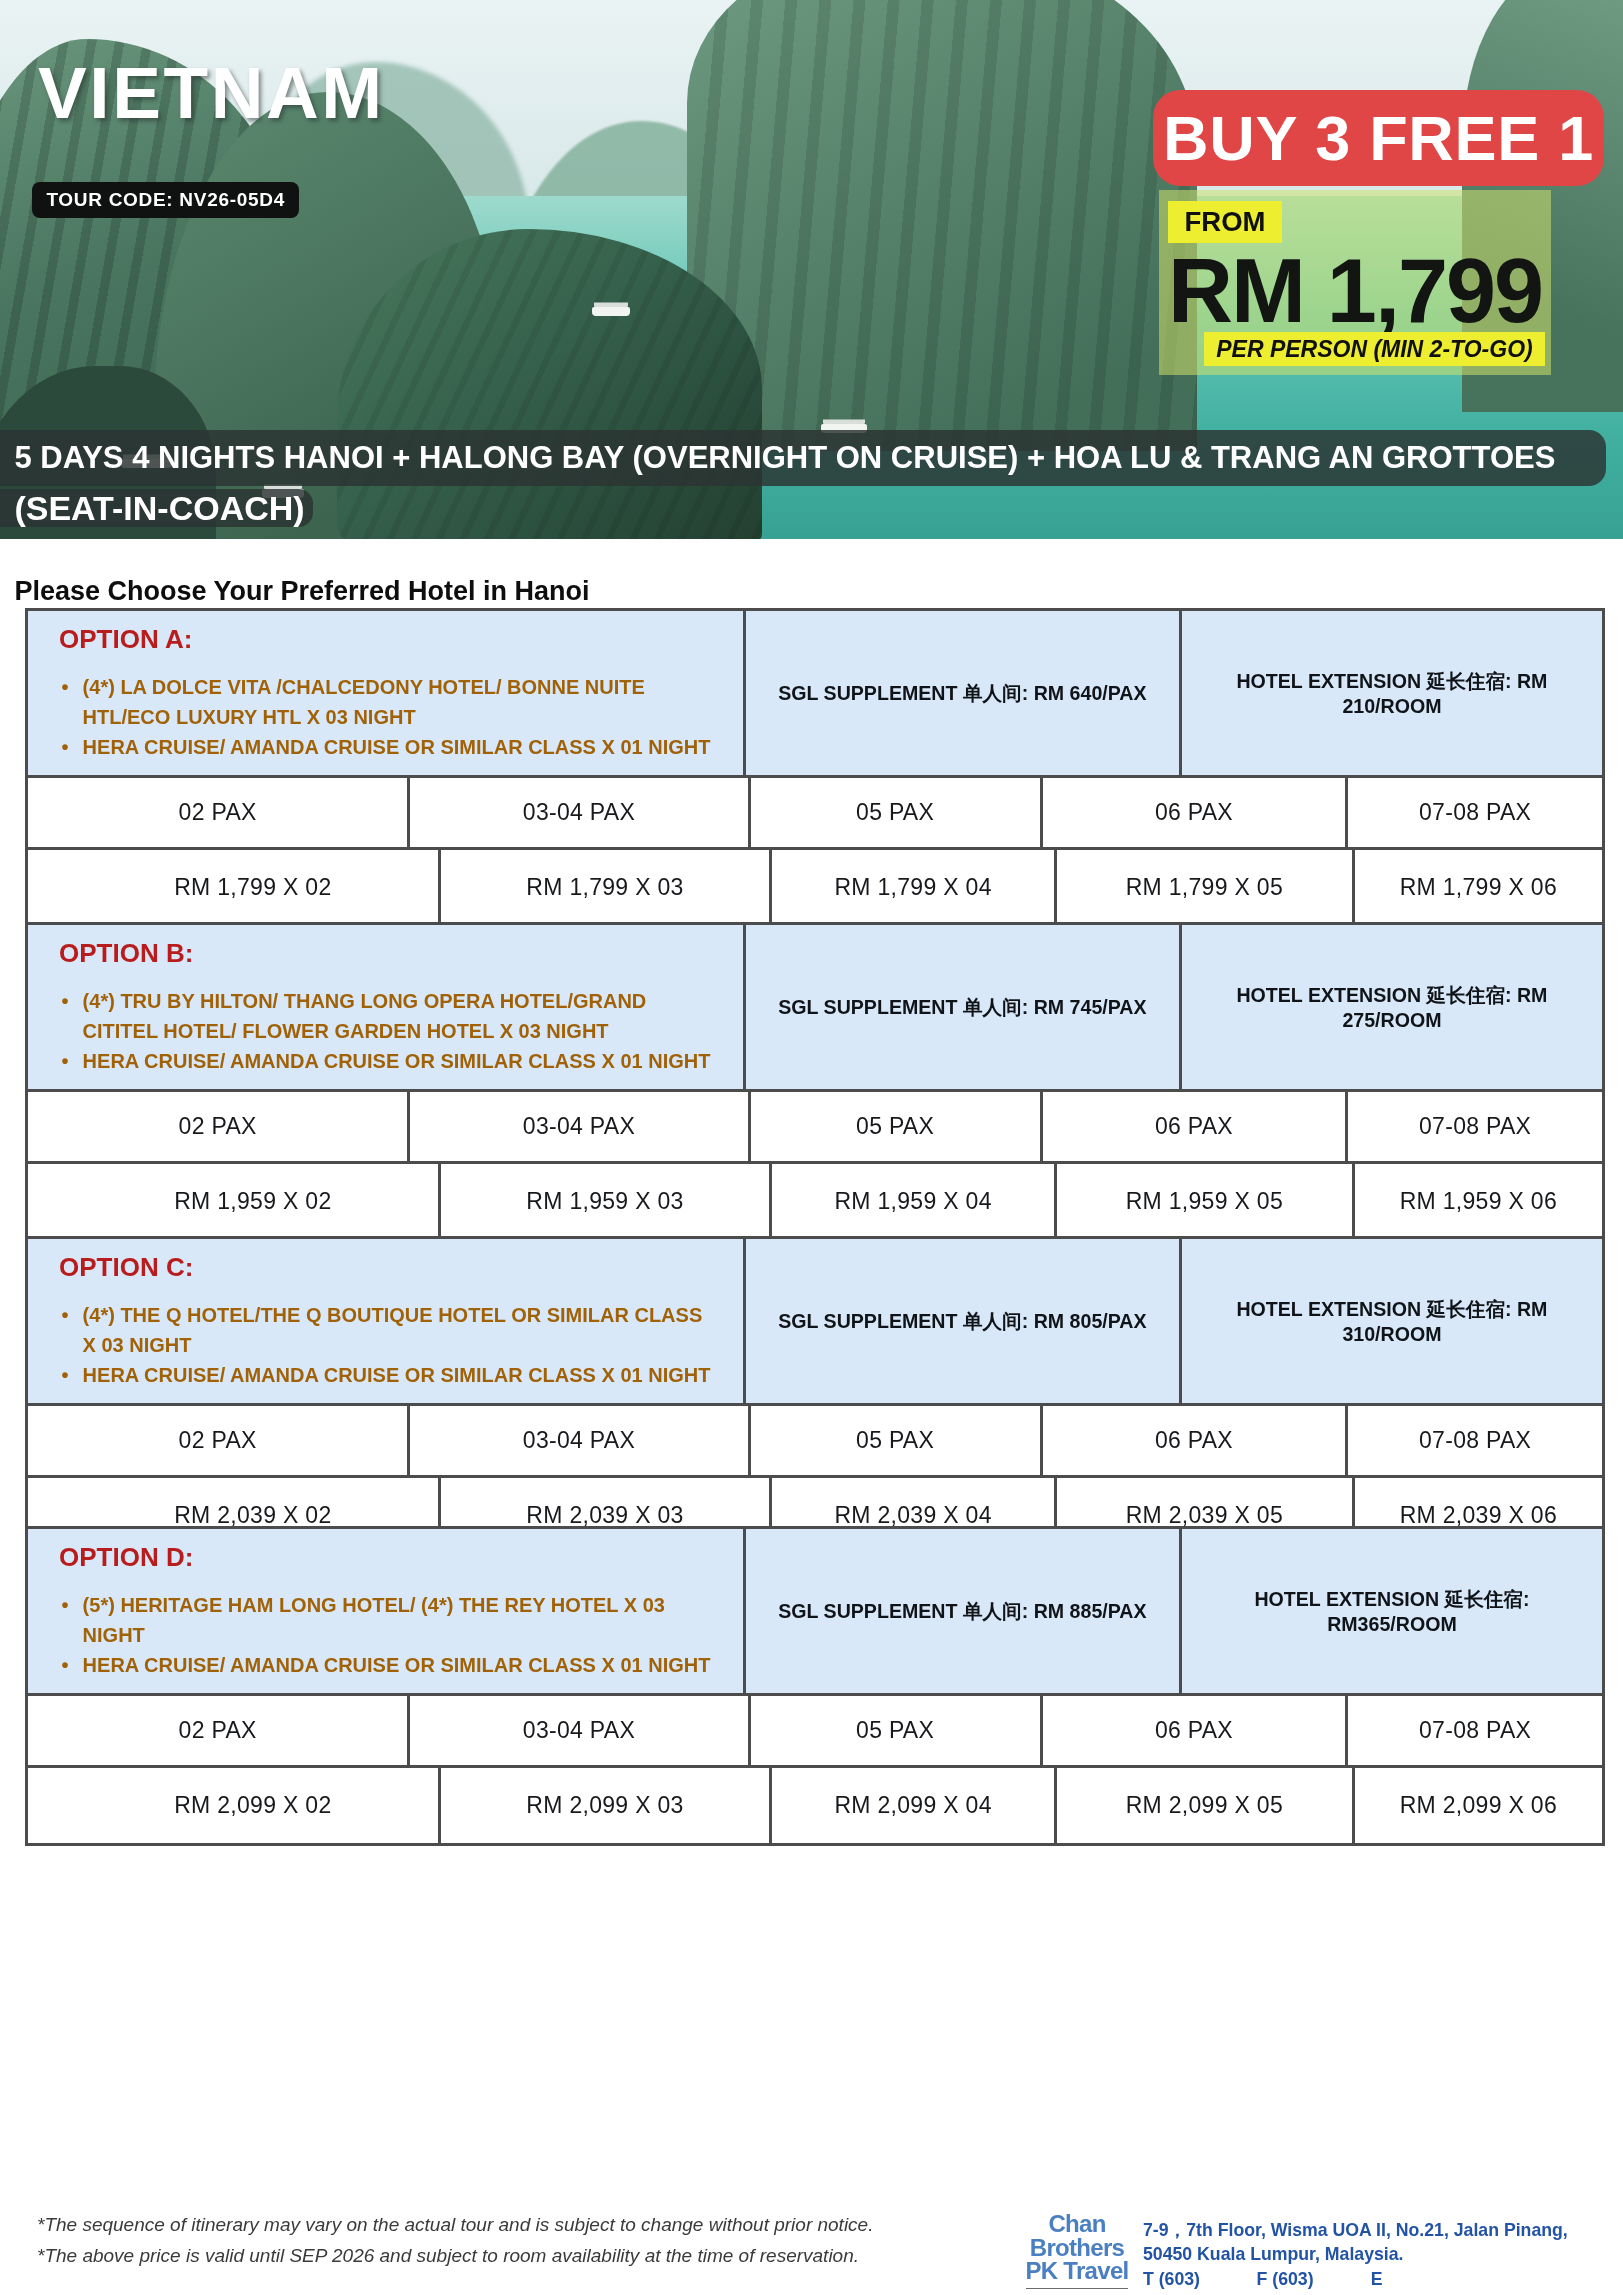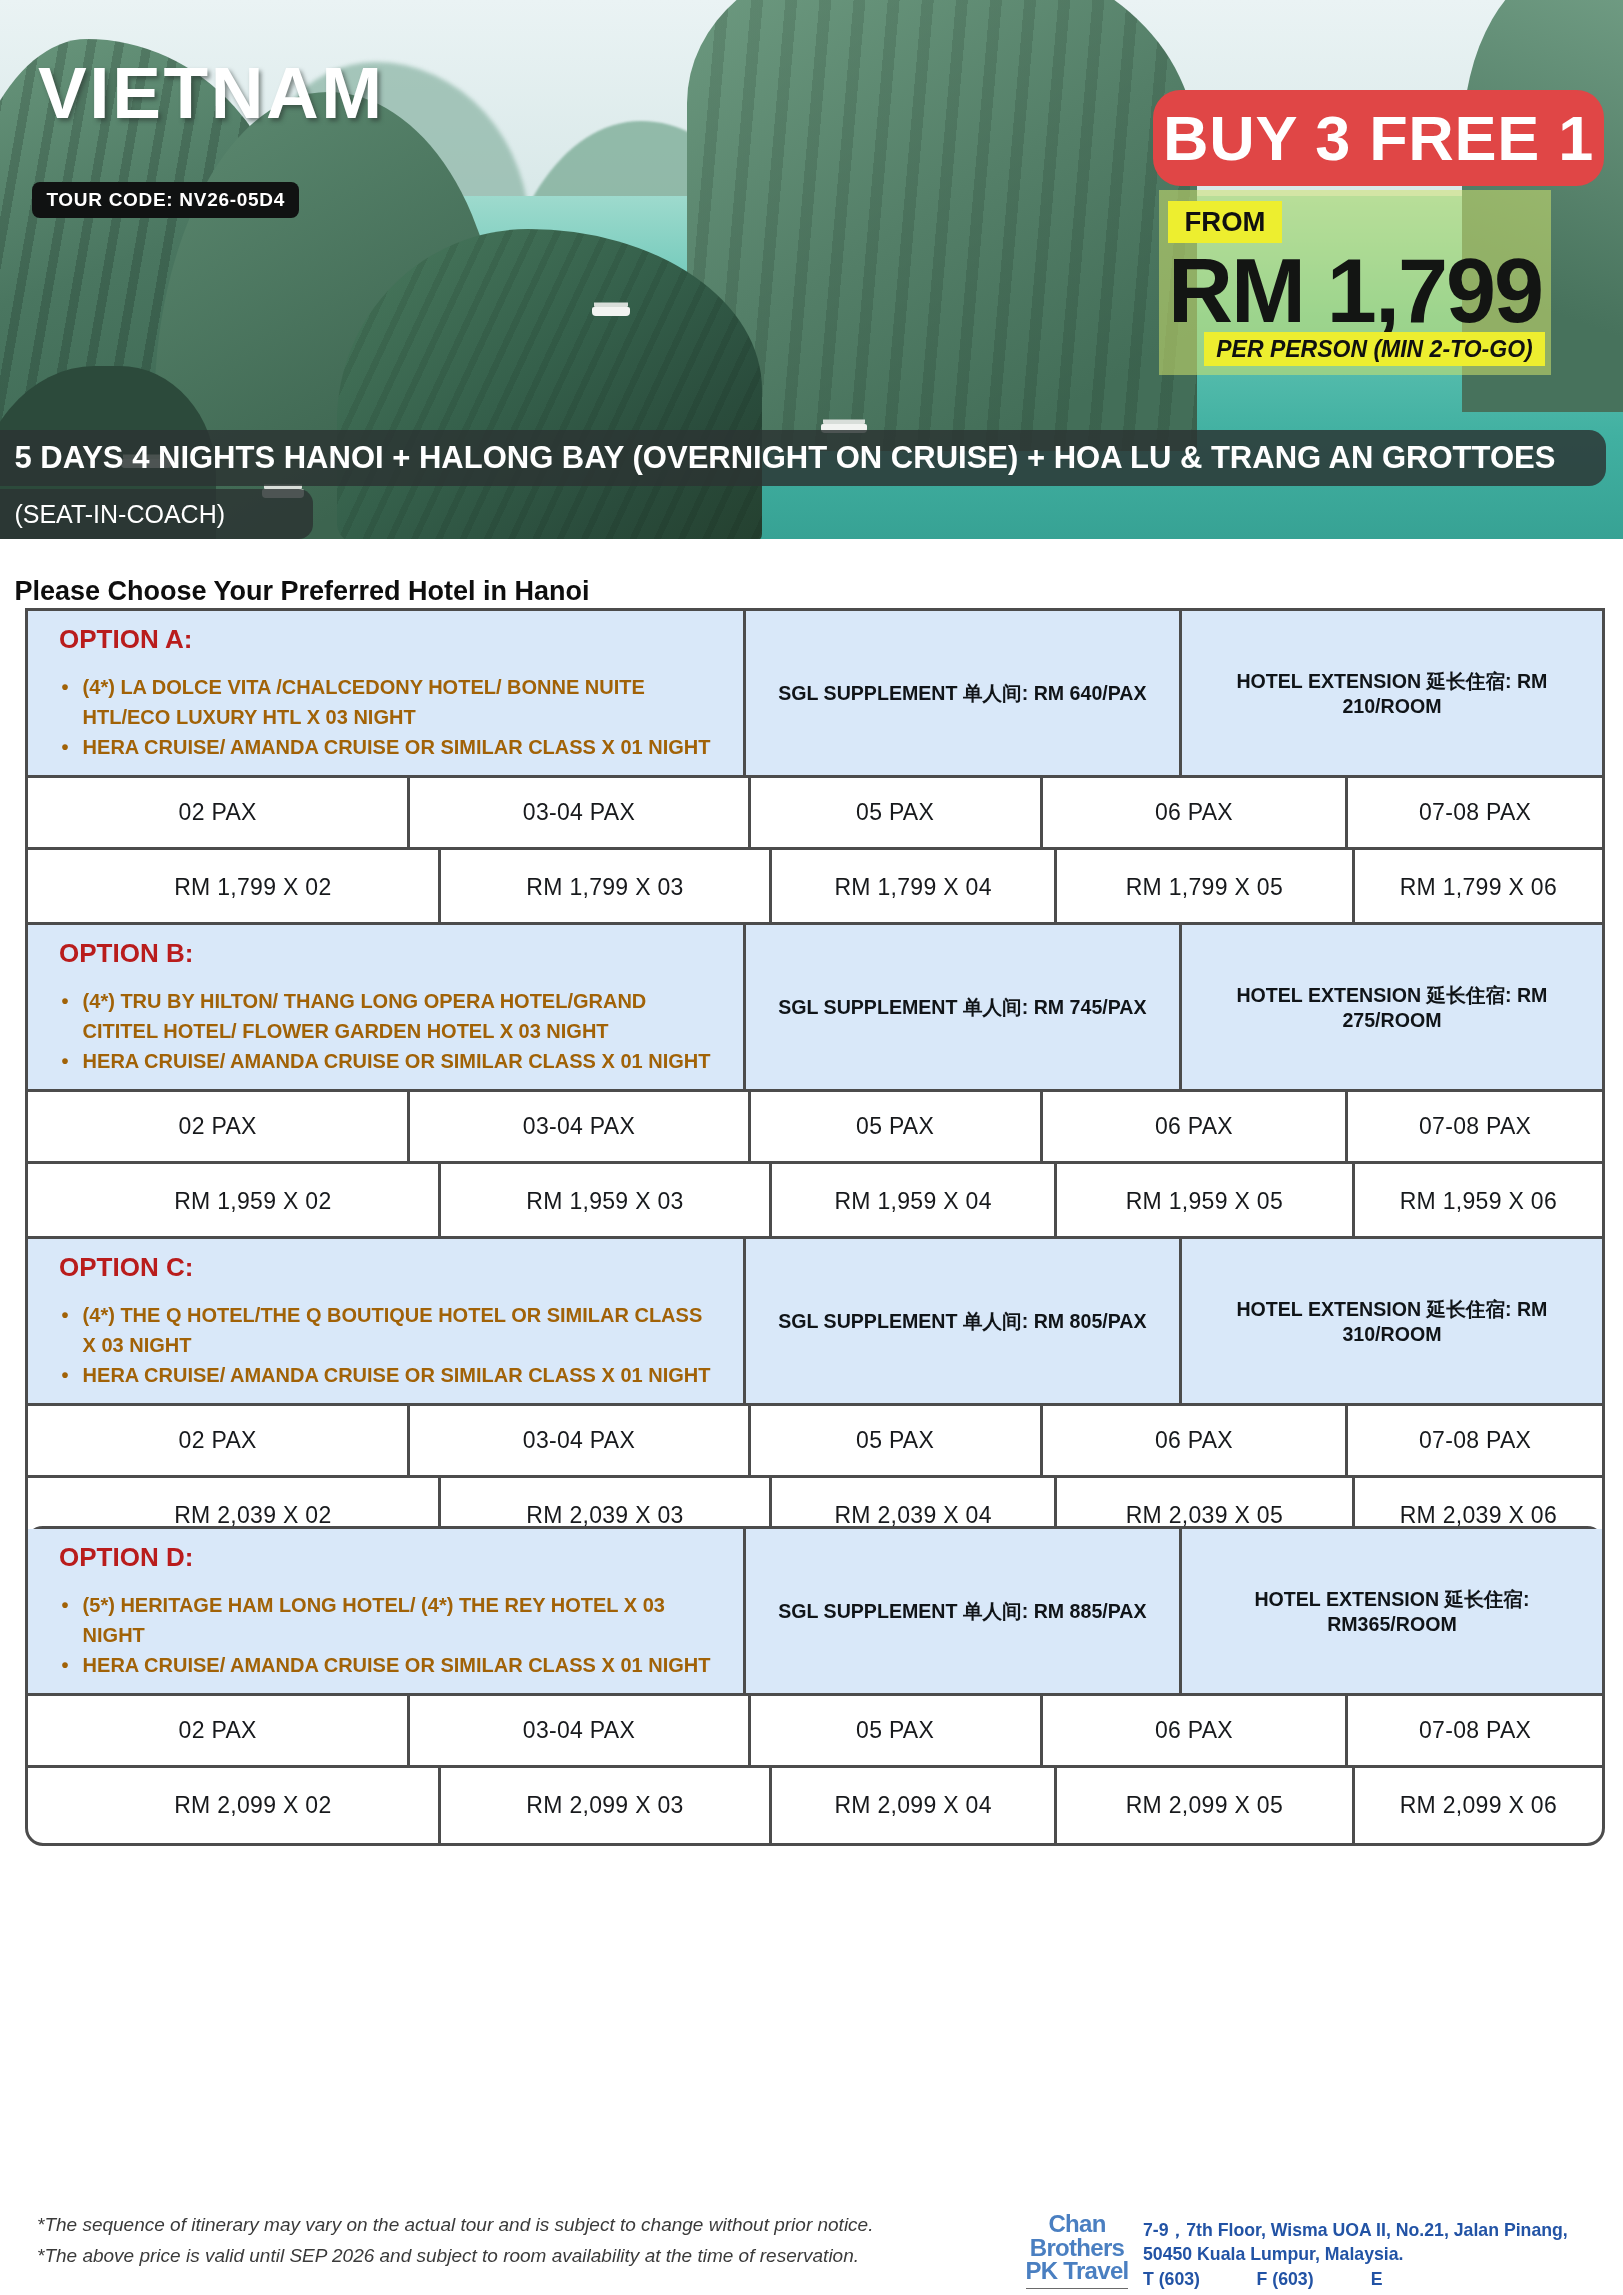--- a/index.html
+++ b/index.html
@@ -39,28 +39,28 @@
   .country { position:absolute; left:38px; top:51px; font-size:73px; font-weight:bold; letter-spacing:2.6px; color:#ffffff; text-shadow:2.6px 3.3px 4.6px rgba(40,50,45,.55); }
   .tourcode { position:absolute; left:32px; top:182px; background:#101212; color:#ffffff; font-size:19px; font-weight:bold; letter-spacing:0.7px; padding:7.2px 14.4px; border-radius:7.9px; }
   .promo { position:absolute; left:1153px; top:90px; width:451px; height:96px; background:#e04646; border-radius:27.5px;
            display:flex; align-items:center; justify-content:center; color:#ffffff; font-size:63px; font-weight:bold; letter-spacing:0.7px; }
   .pricepanel { position:absolute; left:1159px; top:190px; width:392px; height:185px; background:rgba(205,225,110,.55); }
   .fromtag { position:absolute; left:8.5px; top:10.5px; background:#edee2f; color:#101010; font-size:27.5px; font-weight:bold; padding:5.2px 17px; }
   .bigprice { position:absolute; left:0; top:50px; width:100%; text-align:center; font-size:90px; font-weight:bold; letter-spacing:-2px; color:#131513; }
   .perperson { position:absolute; right:6.5px; bottom:9.2px; background:#edee2f; color:#101010; font-size:23px; font-weight:bold; font-style:italic; padding:3.3px 11.8px; }
   .band1 { position:absolute; left:0; top:430px; width:1606px; height:56px; background:rgba(43,52,50,.83); border-radius:0 17px 17px 0;
            display:flex; align-items:center; padding-left:14.4px; color:#ffffff; font-size:31px; font-weight:bold; letter-spacing:0; }
-  .band2 { position:absolute; left:0; top:489px; width:313px; height:50px; background:rgba(43,52,50,.83); border-radius:0 14.4px 14.4px 0;
-           display:flex; align-items:center; padding-left:14.4px; color:#ffffff; font-size:25px; font-weight:normal; }
+  .band2 { position:absolute; left:0; top:489px; width:313px; height:38px; background:rgba(43,52,50,.83); border-radius:0 14.4px 14.4px 0;
+           display:flex; align-items:center; padding-left:14.4px; color:#ffffff; font-size:34px; font-weight:bold; }
 
   
   .heading { position:absolute; left:14.4px; top:576px; font-size:27px; font-weight:bold; color:#0e0e0e; }
 
   .opt-table { position:absolute; left:25px; width:1580px; border:3.9px solid #4c4c4c; background:#ffffff; }
-  .t-a { top:608px; }  .t-b { top:922px; }  .t-c { top:1236px; }  .t-d { top:1526px;border-radius:18px; }
+  .t-a { top:608px; }  .t-b { top:922px; }  .t-c { top:1236px; }  .t-d { top:1526px; }
   .hdr-row { display:grid; grid-template-columns:45.42% 27.70% 26.88%; background:#d9e8f9; border-bottom:3.9px solid #4c4c4c; }
   .t-a .hdr-row { min-height:138px; } .t-b .hdr-row { min-height:136px; }
   .t-c .hdr-row { min-height:113px; } .t-d .hdr-row { min-height:114px; }
   .hdr-cell { border-left:3.3px solid #4c4c4c; display:flex; align-items:center; justify-content:center; text-align:center; padding:9.2px 19.6px; font-size:19.6px; font-weight:bold; color:#101418; }
   .hdr-cell:first-child { border-left:none; }
   .hotel-cell { flex-direction:column; align-items:flex-start; justify-content:center; text-align:left; padding:13px 19.6px 13px 31px; }
   .opt-label { color:#b91c1c; font-size:26px; font-weight:bold; margin-bottom:17px; }
   .hotel-line { position:relative; font-size:20px; font-weight:bold; color:#a16207; line-height:1.5; padding-left:23.6px; max-width:661px; }
   .hotel-line::before { content:"•"; position:absolute; left:2.6px; top:0; font-size:20px; }
   .pax-row, .price-row { display:grid; grid-template-columns:24.10% 21.62% 18.55% 19.42% 16.31%; }

